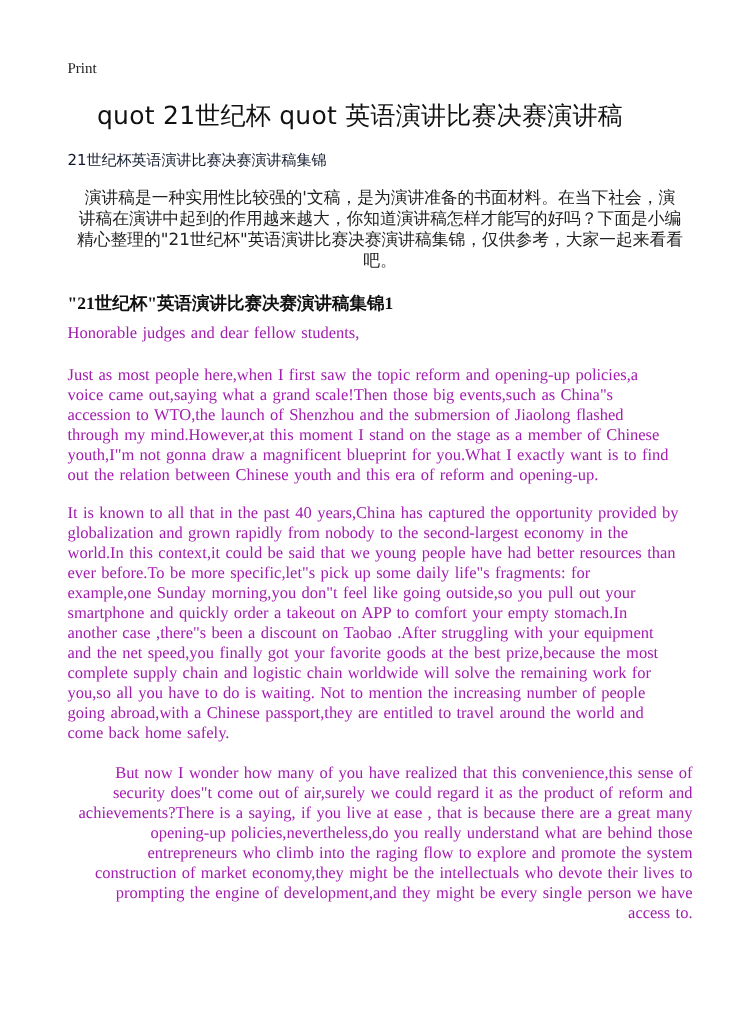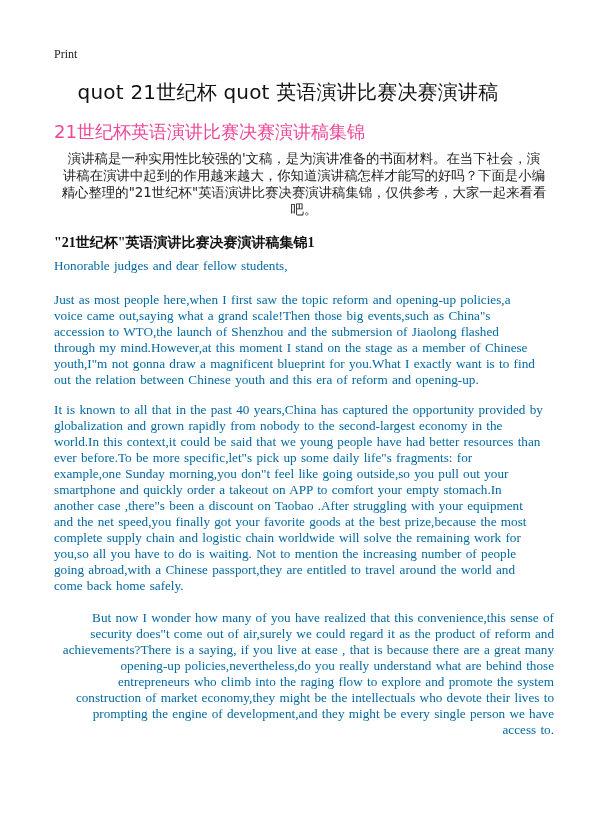--- a/index.html
+++ b/index.html
@@ -9,36 +9,36 @@
     position: absolute; left: 54px; top: 47px;
     font-family: "Liberation Serif", serif; font-size: 12px; color: #222;
   }
   .doc-title {
     position: absolute; left: 0; top: 79px; width: 576px; text-align: center;
     font-family: "DejaVu Sans", sans-serif; font-size: 20px; color: #111;
     letter-spacing: 0.2px; white-space: nowrap;
   }
   .doc-subtitle {
     position: absolute; left: 54px; top: 120px;
-    font-family: "DejaVu Sans", sans-serif; font-size: 18px; color: #ec4899;
+    font-family: "DejaVu Sans", sans-serif; font-size: 12px; color: #0f172a;
     white-space: nowrap;
   }
   .intro {
     position: absolute; left: 54px; top: 150px; width: 500px;
     font-family: "DejaVu Sans", sans-serif; font-size: 13.4px; line-height: 17px; color: #222;
   }
   .intro .line { display: block; white-space: nowrap; text-align: center; }
   .section-heading {
     position: absolute; left: 54px; top: 234px;
     font-family: "Liberation Serif", serif; font-weight: bold; font-size: 14px; color: #111;
     white-space: nowrap;
   }
   .en {
     position: absolute; left: 54px; width: 500px;
-    font-family: "Liberation Serif", serif; font-size: 13.2px; line-height: 16px; color: #0369a1;
+    font-family: "Liberation Serif", serif; font-size: 13.2px; line-height: 16px; color: #a21caf;
     word-spacing: 1px;
   }
   .en .line { display: block; white-space: nowrap; }
   #p-greeting { top: 258px; }
   #p1 { top: 292px; }
   #p2 { top: 402px; }
   #p3 { top: 610px; text-align: right; }
 </style>
 </head>
 <body>

